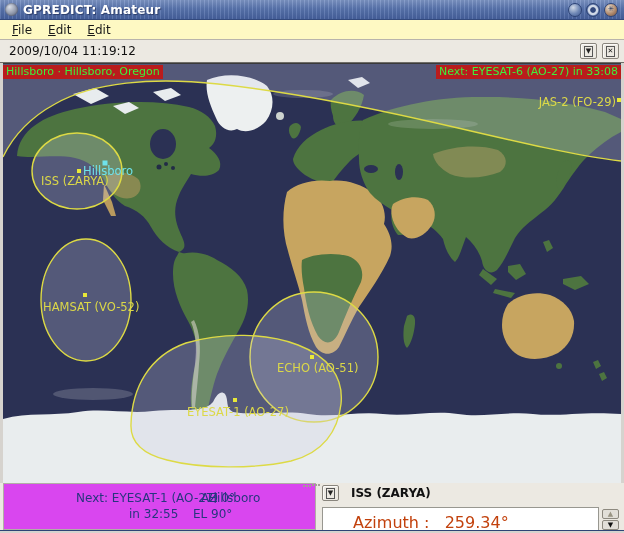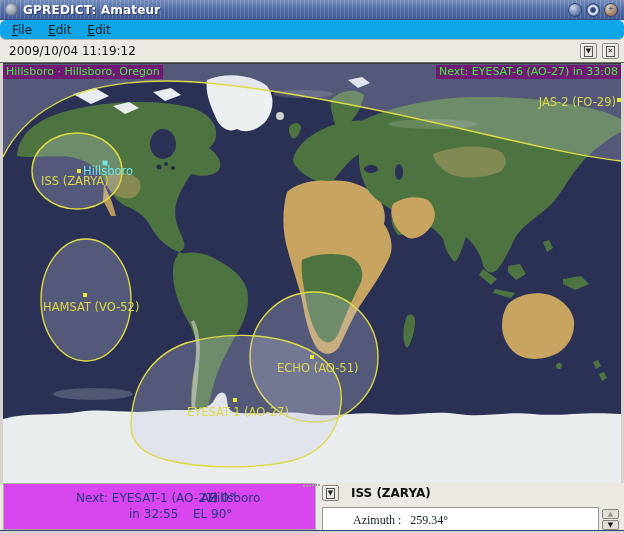--- a/index.html
+++ b/index.html
@@ -22,60 +22,60 @@
   .win-title { color:#fff; font-weight:bold; font-size:12px; text-shadow:1px 1px 1px #2c3c68; letter-spacing:0.2px; }
   .win-buttons { margin-left:auto; display:flex; gap:4px; padding-right:6px; }
   .win-btn { width:14px; height:14px; border-radius:50%; border:1px solid #2e4476;
     background: radial-gradient(circle at 35% 30%, #cfd8e6, #6d86b4 55%, #3f5a92);
     display:flex; align-items:center; justify-content:center; cursor:default; }
   .win-btn .glyph { color:#1d2c52; font-size:7px; line-height:7px; }
   .win-btn.maxi { background: radial-gradient(circle at 50% 50%, #32487c 0 28%, #cfd8e6 38% 55%, #51699e 70%); }
   .win-btn.close { background: radial-gradient(circle at 35% 30%, #e6dccf, #b08a6d 55%, #6d4f3f); }
 
   
-  .menubar { height:20px; flex:0 0 20px; background:#0ea5e9; border-bottom:1px solid #b8b4ac;
-    display:flex; align-items:center; padding-left:4px;border-radius:6px; }
+  .menubar { height:20px; flex:0 0 20px; background:#fef9c3; border-bottom:1px solid #b8b4ac;
+    display:flex; align-items:center; padding-left:4px; }
   .menu-item { font-size:12px; color:#1a1a1a; padding:2px 8px; }
   .menu-item::first-letter { text-decoration: underline; }
 
   
   .toolbar { height:23px; flex:0 0 23px; background:#ece9e2; border-bottom:1px solid #6f6d68;
     display:flex; align-items:center; padding:0 5px; }
   .datetime { font-size:12px; color:#111; padding-left:4px; }
   .tool-btns { margin-left:auto; display:flex; gap:5px; }
   .mini-btn { width:17px; height:16px; background:#ece9e2; border:1px solid #89857d; border-radius:2px;
     display:flex; align-items:center; justify-content:center; font-size:8px; color:#222;
     box-shadow: inset 1px 1px 0 #fbfaf8; cursor:default; }
   .mini-btn .inner-box { border:1px solid #555; font-size:7px; line-height:9px; padding:0 1px; }
 
   
   .map-row { flex:0 0 420px; height:420px; padding:0 3px; background:#d6d3ce; border-top:0; position:relative; }
   .map-canvas { width:618px; height:420px; border-top:1px solid #3a3a3a; position:relative; background:#2b3154; overflow:hidden; }
   .map-canvas svg { display:block; }
-  .map-overlay-label { position:absolute; top:1px; background:#701a75; color:#3df03d; font-size:11px;
+  .map-overlay-label { position:absolute; top:1px; background:#b91c1c; color:#3df03d; font-size:11px;
     padding:0px 3px 1px 3px; white-space:nowrap; }
   .map-overlay-label.left { left:0; }
   .map-overlay-label.right { right:0; }
 
   
   .bottom-row { flex:0 0 47px; height:47px; display:flex; background:#ece9e2; padding:0 3px; }
   .polar-panel { width:313px; flex:0 0 313px; background:#d946ef; border:1px solid #b2aea6; position:relative; overflow:hidden; }
   .polar-text { position:absolute; color:#27367e; font-size:12px; white-space:nowrap; }
   .panel-divider { width:4px; flex:0 0 4px; background:#ece9e2; position:relative; }
   .grip { position:absolute; width:8px; height:5px;
     background:
       radial-gradient(circle at 1px 1px, #a39f96 1px, transparent 1.2px),
       radial-gradient(circle at 4px 1px, #a39f96 1px, transparent 1.2px),
       radial-gradient(circle at 7px 1px, #a39f96 1px, transparent 1.2px); }
   .detail-panel { flex:1; background:#ece9e2; position:relative; }
   .detail-header { display:flex; align-items:center; padding:2px 0 0 2px; gap:12px; }
   .detail-title { font-size:12px; font-weight:bold; color:#111; }
   .detail-list { position:absolute; left:2px; right:22px; top:24px; bottom:0;
     background:#fff; border:1px solid #989790; border-bottom:0; }
-  .detail-row { font-size:12px; color:#0f172a; padding:5px 0 0 30px; white-space:pre;font-family:Liberation Serif, serif; }
+  .detail-row { font-size:16px; color:#c2410c; padding:5px 0 0 30px; white-space:pre; }
   .scroll-col { position:absolute; right:2px; top:26px; width:17px; bottom:1px; display:flex; flex-direction:column; gap:1px; }
   .scroll-btn { flex:1; background:#e2dfd8; border:1px solid #8d897f; border-radius:2px;
     display:flex; align-items:center; justify-content:center; font-size:7px; }
   .scroll-btn.dim { color:#999483; }
   .scroll-btn.dark { color:#111; }
 
   .bottom-strip { flex:1; background:#4a6cae; border-top:1px solid #2e4476; }
 </style>
 </head>
 <body>

